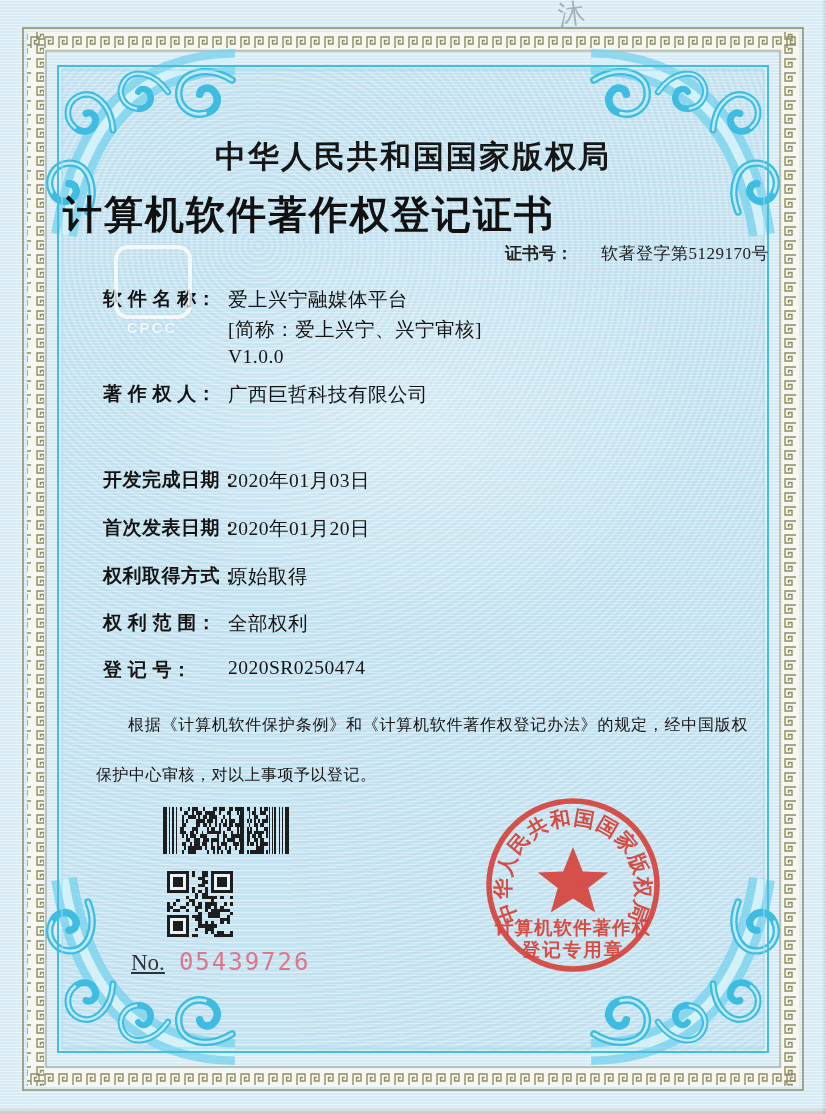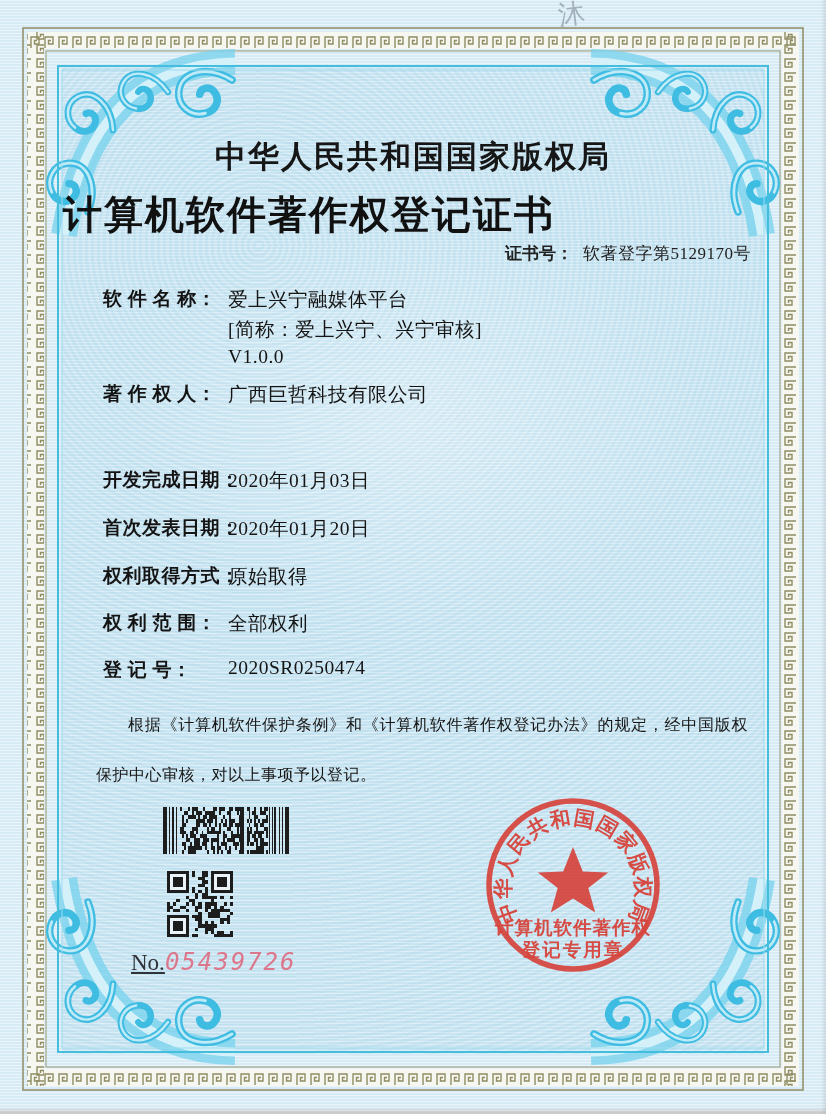--- a/index.html
+++ b/index.html
@@ -27,41 +27,41 @@
     position:absolute; left:63px; right:63px; top:136px; text-align:center;
     font-size:31px; font-weight:700; letter-spacing:2px; color:#161616;
   }
   .title-cert{
     position:absolute; left:63px; right:63px; top:188px; text-align:left;
     font-size:39px; font-weight:700; letter-spacing:2px; color:#111;
   }
   .cert-no{
     position:absolute; left:505px; top:242px; font-size:17px; color:#222;
   }
-  .cert-no .lbl{font-weight:700; margin-right:10px;}
+  .cert-no .lbl{font-weight:700; margin-right:28px;}
   .cert-no .val{letter-spacing:.5px;}
 
   .row{position:absolute; left:103px; height:26px; white-space:nowrap;}
   .row .lbl{position:absolute; left:0; font-size:19px; font-weight:600; color:#141414; letter-spacing:.5px;}
   .row .val{position:absolute; left:125px; font-size:19.5px; color:#151515; letter-spacing:.5px;}
 
   .statement{
     position:absolute; left:96px; top:700px; width:652px;
     font-size:16px; line-height:50px; text-indent:2em; color:#151515;
     text-align:justify; letter-spacing:.5px;
   }
 
   .barcode{position:absolute; left:163px; top:807px; width:126px; height:47px;}
   .qr{position:absolute; left:167px; top:871px; width:66px; height:66px;}
 
   .serial{position:absolute; left:131px; top:948px; white-space:nowrap;}
   .serial .prefix{font-size:23px; color:#30343a; font-family:"Liberation Serif",serif;text-decoration:underline;}
   .serial .num{
     font-size:24px; color:#de6b80; font-family:"DejaVu Sans Mono",monospace;
-    letter-spacing:2px; opacity:.9;font-style:italic;
+    letter-spacing:2px; margin-left:14px; opacity:.9;
   }
 
   .issue-date{
     position:absolute; left:501px; top:959px; font-size:23px; font-weight:700;
     letter-spacing:1px; color:#101010;
   }
   .seal{position:absolute; left:482px; top:795px; width:182px; height:182px;
     mix-blend-mode:multiply; opacity:.92;}
 
   .watermark{position:absolute; left:110px; top:245px; width:84px; height:96px; z-index:2;}
@@ -139,20 +139,24 @@
 
     <div class="pencil-mark">沐</div>
 
     <div class="title-authority">中华人民共和国国家版权局</div>
     <div class="title-cert">计算机软件著作权登记证书</div>
 
     <div class="cert-no">
       <span class="lbl">证书号：</span><span class="val">软著登字第5129170号</span>
     </div>
 
+    <div class="watermark">
+      <div class="box"></div>
+      <div class="cpcc">CPCC</div>
+    </div>
 
     <div class="row" style="top:286px">
       <span class="lbl">软 件 名 称：</span>
       <span class="val">爱上兴宁融媒体平台</span>
     </div>
     <div class="row" style="top:316px">
       <span class="lbl"></span>
       <span class="val">[简称：爱上兴宁、兴宁审核]</span>
     </div>
     <div class="row" style="top:346px">

